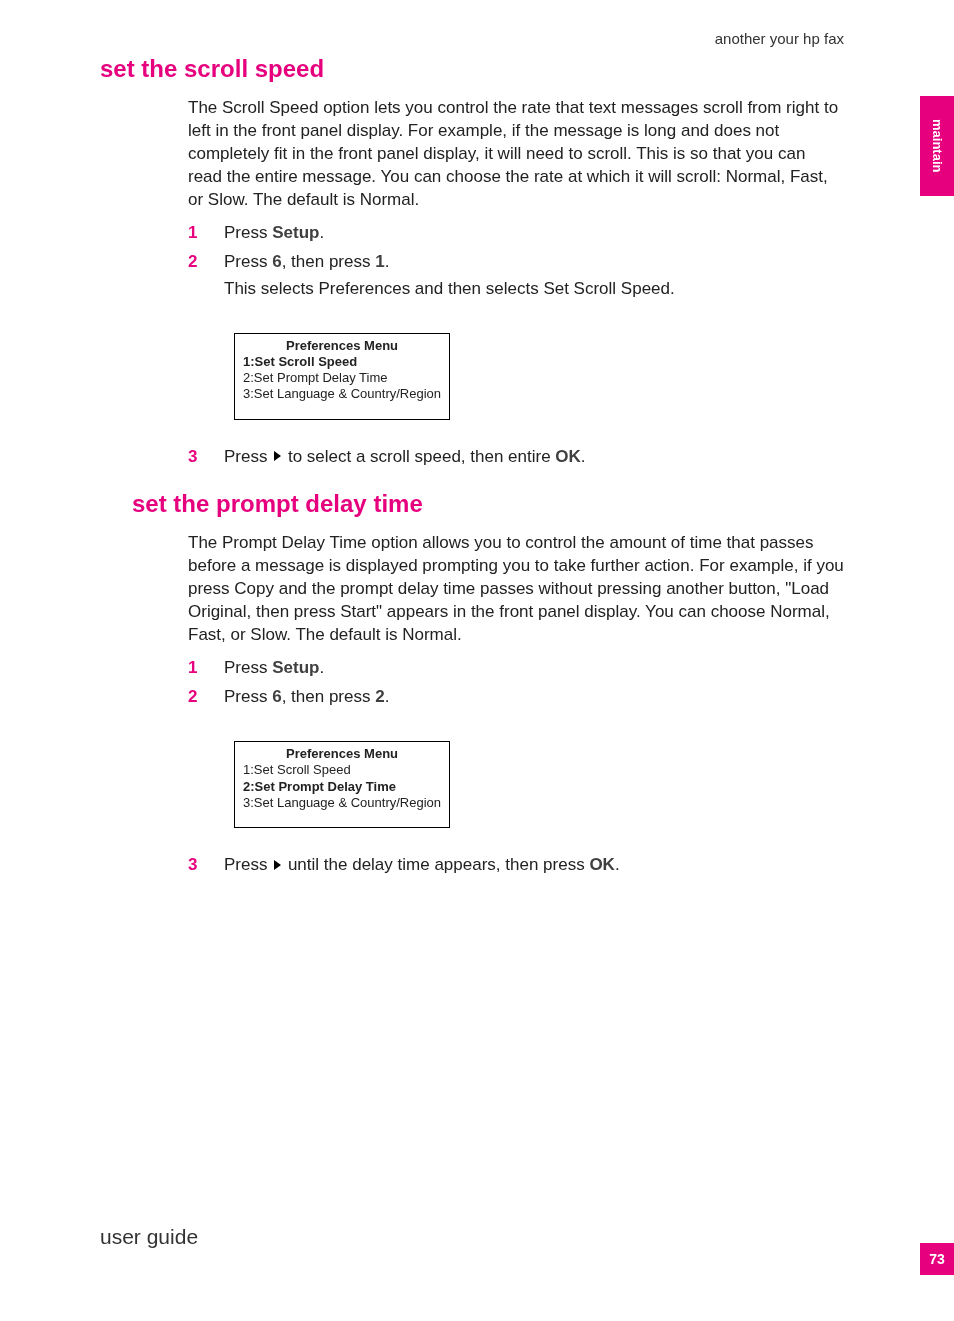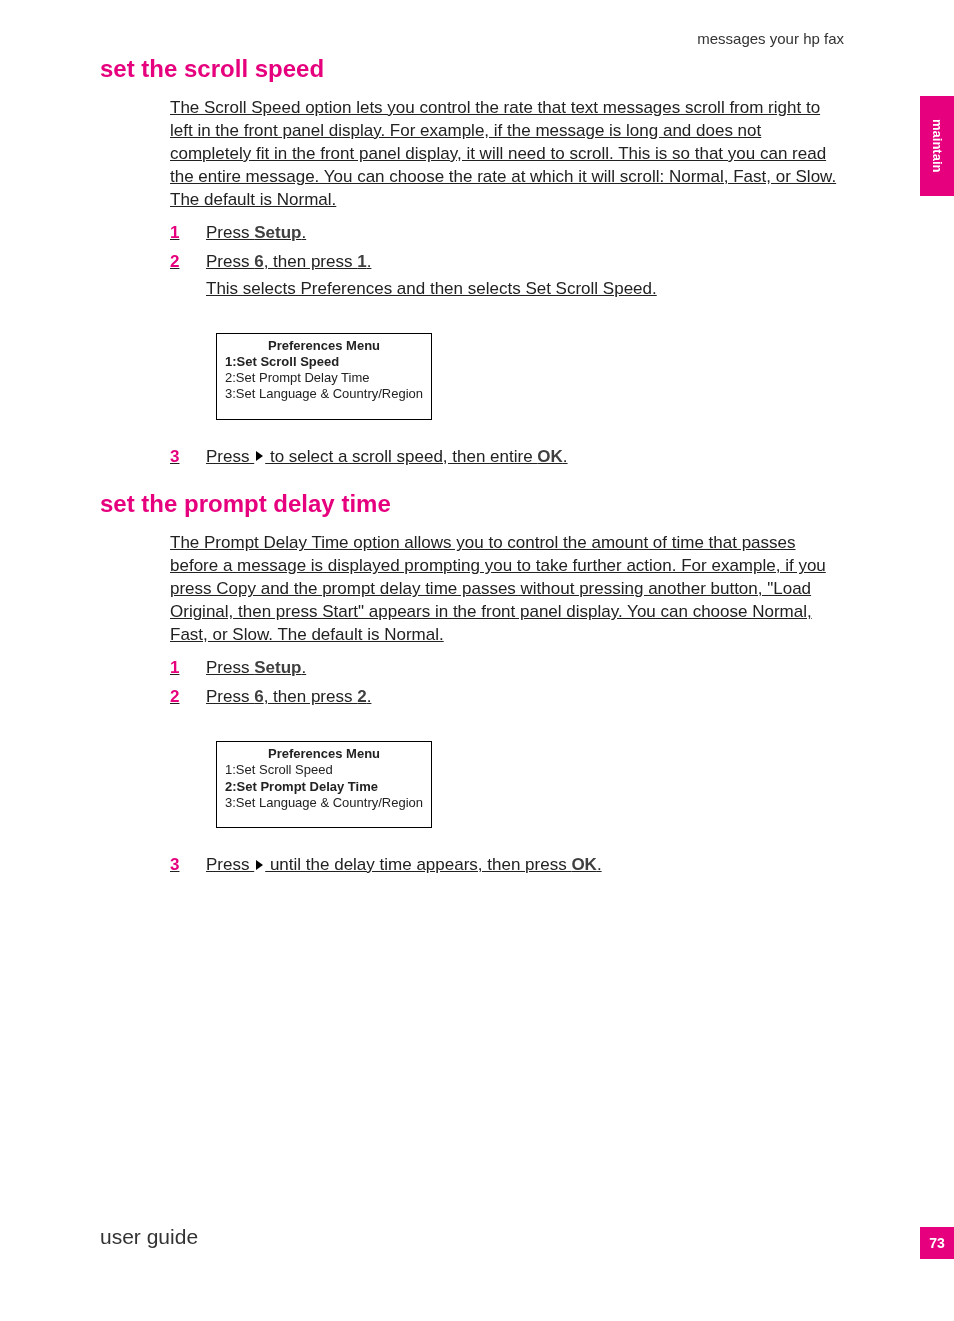--- a/index.html
+++ b/index.html
@@ -38,42 +38,41 @@
     font-weight: bold;
     font-size: 13px;
     display: flex;
     align-items: center;
     justify-content: center;
     letter-spacing: 0;
   }
   .side-tab-2 {
     position: absolute;
     right: 0;
-    bottom: 62px;
+    bottom: 46px;
     width: 34px;
     height: 32px;
     background: #e6007e;
     color: #fff;
     font-weight: bold;
     font-size: 14px;
     display: flex;
     align-items: center;
     justify-content: center;
   }
   h2.section-title {
     color: #e6007e;
     font-size: 24px;
     font-weight: bold;
     margin: 8px 0 14px 0;
   }
   .body-text {
-    margin-left: 70px;
+    margin-left: 88px;
     margin-right: 10px;
     line-height: 1.35;
-    text-decoration: underline;
   }
   .para {
     margin-bottom: 10px;
   }
   .step {
     display: flex;
     align-items: flex-start;
     margin-bottom: 6px;
   }
   .step-num {
@@ -127,21 +126,21 @@
   }
 </style>
 </head>
 <body>
 
 <div class="side-tab-1">maintain</div>
 <div class="side-tab-2">73</div>
 
 <div class="page">
 
-  <div class="top-header">messages your hp fax</div>
+  <div class="top-header">another your hp fax</div>
 
   <h2 class="section-title">set the scroll speed</h2>
 
   <div class="body-text">
     <div class="para">The Scroll Speed option lets you control the rate that text messages scroll from right to left in the front panel display. For example, if the message is long and does not completely fit in the front panel display, it will need to scroll. This is so that you can read the entire message. You can choose the rate at which it will scroll: Normal, Fast, or Slow. The default is Normal.</div>
 
     <div class="step">
       <div class="step-num">1</div>
       <div class="step-body">
         <span>Press </span><span class="magenta-bold">Setup</span><span>.</span>
@@ -164,21 +163,21 @@
     </div>
 
     <div class="step">
       <div class="step-num">3</div>
       <div class="step-body">
         <span>Press </span><span class="arrow-icon"></span><span> to select a scroll speed, then entire </span><span class="magenta-bold">OK</span><span>.</span>
       </div>
     </div>
   </div>
 
-  <h2 class="section-title" style="margin-top:22px;">set the prompt delay time</h2>
+  <h2 class="section-title" style="margin-top:22px;margin-left:32px;">set the prompt delay time</h2>
 
   <div class="body-text">
     <div class="para">The Prompt Delay Time option allows you to control the amount of time that passes before a message is displayed prompting you to take further action. For example, if you press Copy and the prompt delay time passes without pressing another button, "Load Original, then press Start" appears in the front panel display. You can choose Normal, Fast, or Slow. The default is Normal.</div>
 
     <div class="step">
       <div class="step-num">1</div>
       <div class="step-body">
         <span>Press </span><span class="magenta-bold">Setup</span><span>.</span>
       </div>
     </div>

